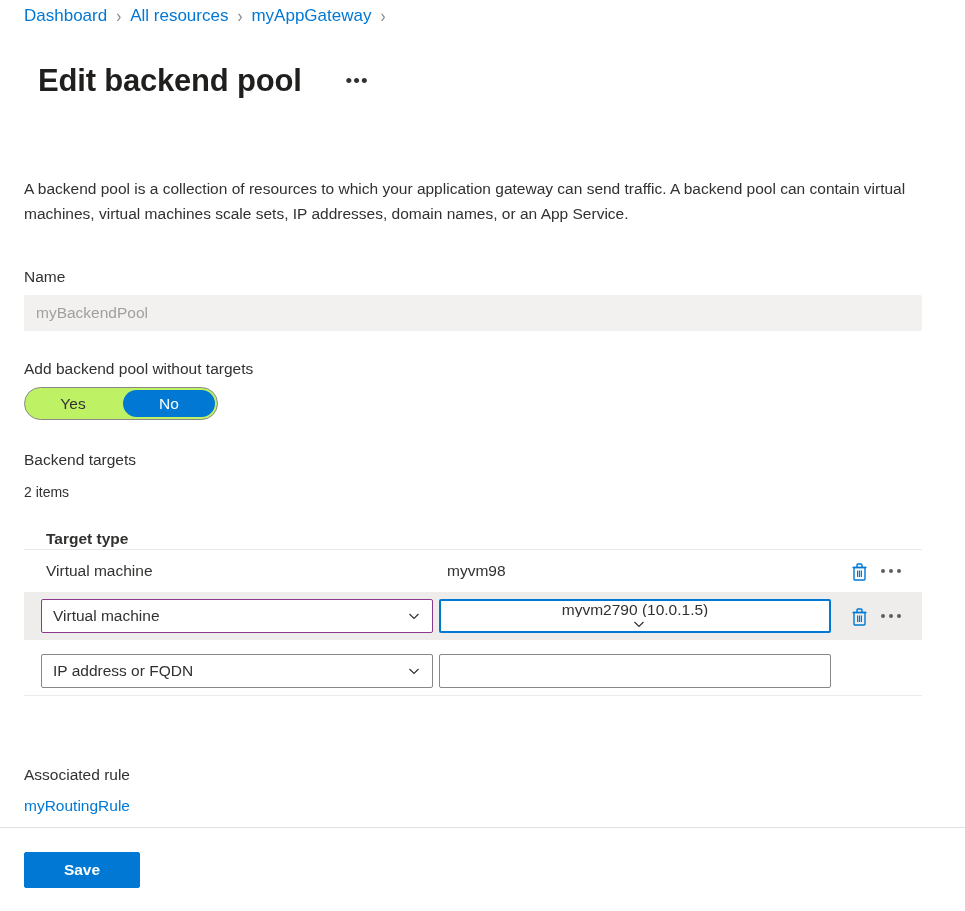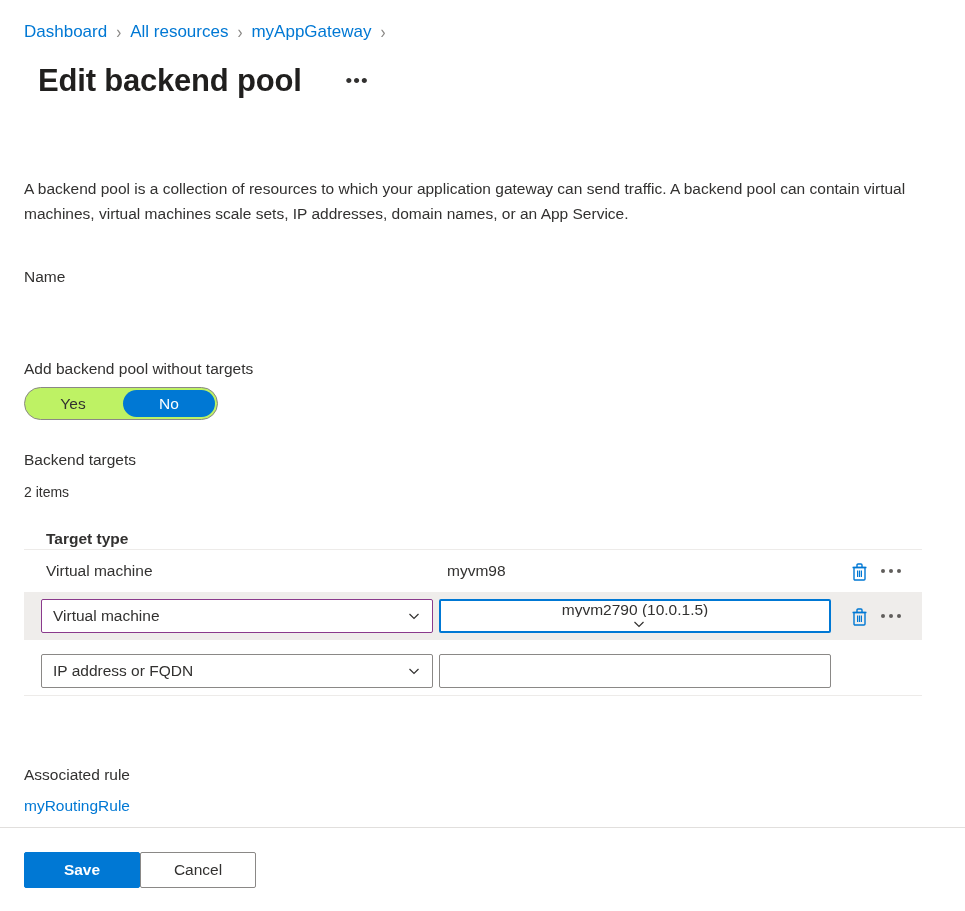--- a/index.html
+++ b/index.html
@@ -8,21 +8,21 @@
     width: 965px; height: 911px;
     background: #ffffff;
     font-family: "Liberation Sans", sans-serif;
     color: #323130;
     overflow: hidden;
   }
   .page { position: relative; width: 965px; height: 911px; }
 
   
   .breadcrumb {
-    position: absolute; left: 24px; top: 20px;
+    position: absolute; left: 24px; top: 4px;
     display: flex; align-items: center;
     font-size: 17px; line-height: 24px;
   }
   .crumb { color: #0078d4; cursor: pointer; white-space: nowrap; }
   .crumb-sep {
     color: #8a8886; margin: 0 9px; font-size: 15px;
     display: inline-block; transform: scaleY(1.25);
   }
 
   
@@ -148,21 +148,21 @@
     font-size: 15.5px; color: #0078d4; cursor: pointer; line-height: 20px;
   }
 
   
   .footer-rule {
     position: absolute; left: 0; top: 827px;
     width: 965px; height: 1px; background: #e1dfdd;
   }
   .footer {
     position: absolute; left: 24px; top: 852px;
-    display: flex; align-items: center; 
+    display: flex; align-items: center; gap: 8px;
   }
   .btn {
     height: 36px; min-width: 116px; padding: 0 16px;
     border-radius: 2px; font-size: 15.5px;
     font-family: "Liberation Sans", sans-serif;
     display: flex; align-items: center; justify-content: center;
     cursor: pointer;
   }
   .btn-primary {
     background: #0078d4; color: #ffffff;
@@ -187,20 +187,21 @@
   </nav>
 
   <div class="title-row">
     <h1 class="page-title">Edit backend pool</h1>
     <span class="title-more">•••</span>
   </div>
 
   <p class="description">A backend pool is a collection of resources to which your application gateway can send traffic. A backend pool can contain virtual machines, virtual machines scale sets, IP addresses, domain names, or an App Service.</p>
 
   <div class="lbl lbl-name">Name</div>
+  <input class="name-input" type="text" disabled="" value="myBackendPool" style="">
 
   <div class="lbl lbl-toggle">Add backend pool without targets</div>
   <div class="toggle">
     <span class="toggle-opt">Yes</span>
     <span class="toggle-opt on">No</span>
   </div>
 
   <div class="lbl lbl-targets">Backend targets</div>
   <div class="items-count">2 items</div>
 
@@ -299,16 +300,15 @@
     </div>
 
   </div>
 
   <div class="lbl lbl-assoc">Associated rule</div>
   <a class="assoc-link">myRoutingRule</a>
 
   <div class="footer-rule"></div>
   <div class="footer">
     <button class="btn btn-primary">Save</button>
-    <button class="btn btn-secondary">Cancel</button>
   </div>
 
 </div>
 
 </body></html>

